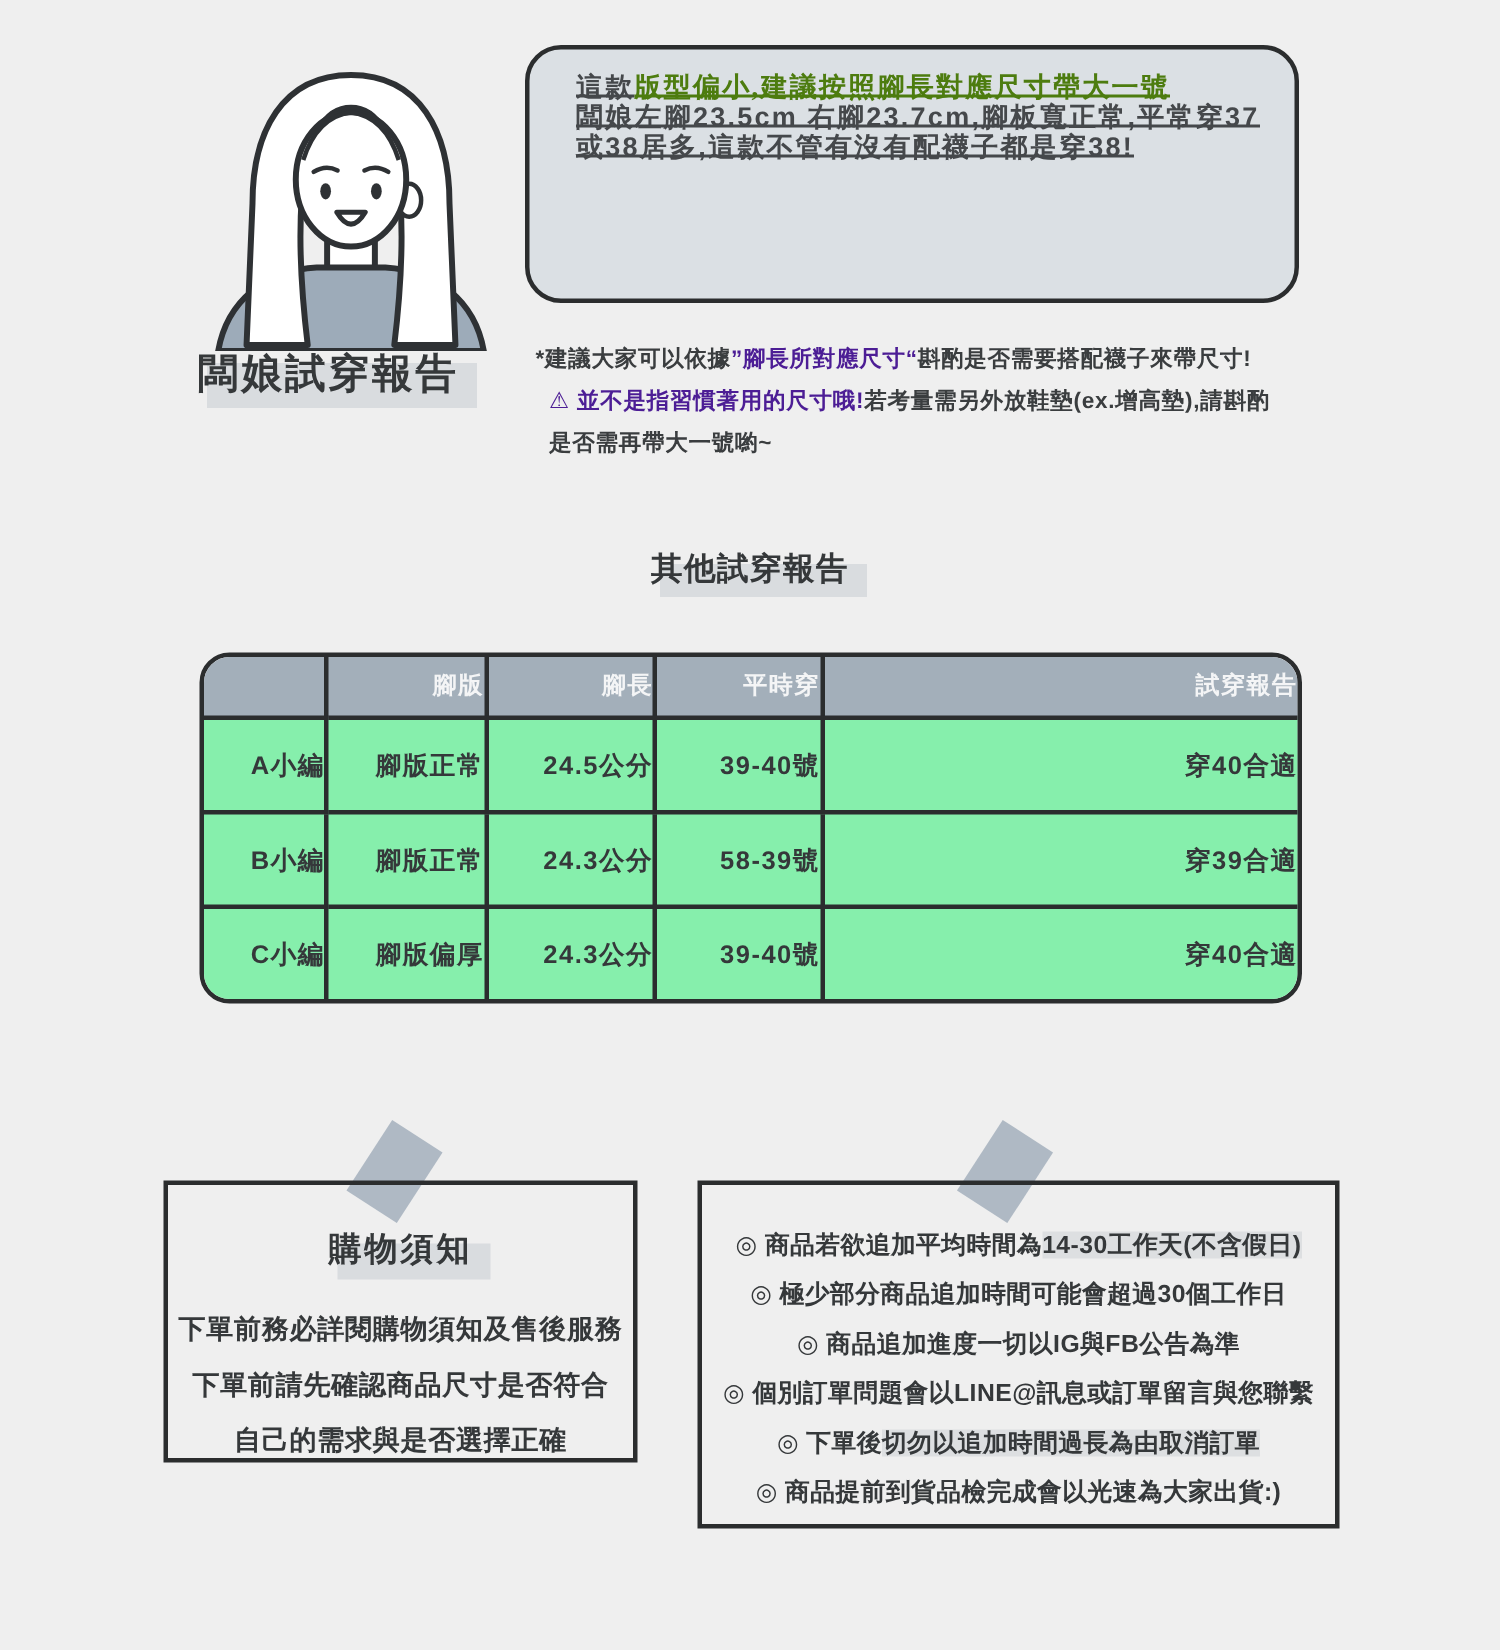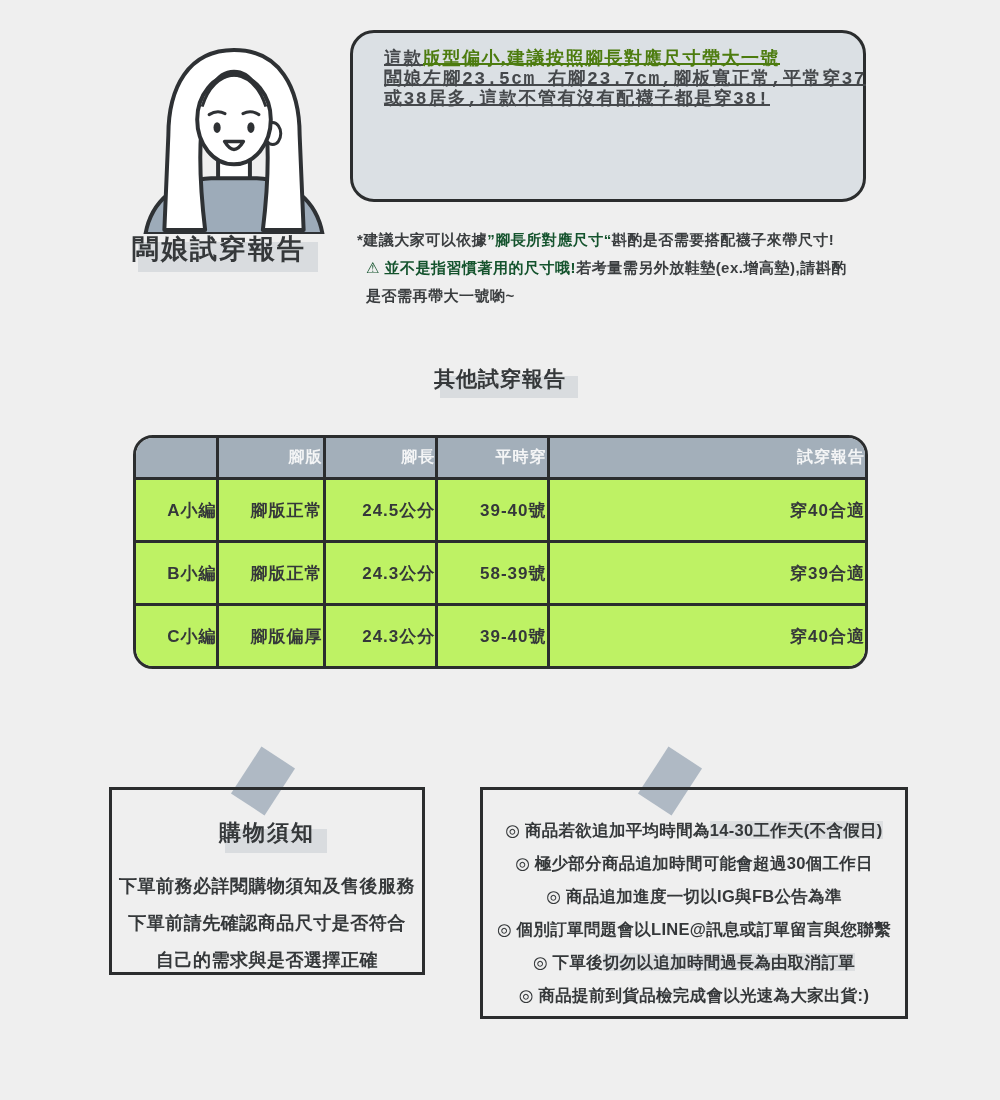--- a/index.html
+++ b/index.html
@@ -20,49 +20,49 @@
   
   .bubble {
     position:absolute; left:350px; top:30px; width:516px; height:172px;
     background:#dbe0e4; border:3px solid #2b2d2e; border-radius:24px;
     padding:25px 31px 0 31px;
   }
   .bubble .bline { display:inline-block; white-space:nowrap; font-size:18px;
     letter-spacing:1.5px; padding-bottom:5px; margin-bottom:13px; }
   .bubble .row { line-height:0; }
   .bubble span { display:inline-block; border-bottom:2px solid currentColor; padding-bottom:5px; }
-  .bubble .dark { color:#45484b;font-family:Liberation Mono, monospace; }
+  .bubble .dark { color:#45484b; }
   .bubble .light { color:#4d7c0f;font-family:Liberation Serif, serif; }
   
   .note { position:absolute; left:357px; top:226px; width:545px; font-size:15px;
     line-height:28px; letter-spacing:0.5px; color:#3a3d3f; }
   .note .indent { padding-left:9px; }
-  .note .light { color:#14532d; }
+  .note .light { color:#4c1d95; }
   
   .others-heading { position:absolute; left:0; top:365px; width:1000px; text-align:center; font-size:21px; letter-spacing:1px; }
   
   .tablewrap {
     position:absolute; left:133px; top:435px; width:735px;
     border:3px solid #2b2d2e; border-radius:20px; overflow:hidden; background:#f1f1f1;
   }
   table.fit { border-collapse:collapse; table-layout:fixed; width:calc(100% + 6px); margin:-3px; }
   table.fit th, table.fit td { border:3px solid #2b2d2e; text-align:right; vertical-align:middle; }
   table.fit th { height:42px; background:#a3afba; color:#f4f5f6; font-size:16px; letter-spacing:1px; font-weight:bold; }
-  table.fit td { height:63px; font-size:17px; letter-spacing:1px; background:#bef264; }
+  table.fit td { height:63px; font-size:17px; letter-spacing:1px; background:#86efac; }
   col.c0 { width:11.4%; } col.c1 { width:14.5%; } col.c2 { width:15.4%; } col.c3 { width:15.2%; } col.c4 { width:43.5%; }
   
   .notice-box {
     position:absolute; left:109px; top:787px; width:316px; height:188px;
     border:3px solid #2b2d2e; text-align:center; padding-top:28px;
   }
   .notice-box .ntitle { font-size:22px; letter-spacing:2px; display:inline-block; margin-bottom:20px; }
   .notice-box .nline { font-size:18px; line-height:37px; letter-spacing:0.5px; white-space:nowrap; }
   .rules-box {
     position:absolute; left:465px; top:787px; width:428px; height:232px;
-    border:3px solid #2b2d2e; text-align:center; padding-top:24px;margin-left:15px;
+    border:3px solid #2b2d2e; text-align:center; padding-top:24px;
   }
   .rules-box .rline { font-size:16.5px; line-height:33px; letter-spacing:0.3px; white-space:nowrap; }
   .rules-box .hl { background:#dddfe1; }
   
   .tape { position:absolute; width:40px; height:56px; background:rgba(163,175,188,0.85); transform:rotate(33deg); }
   .tape.left  { left:243px; top:753px; }
   .tape.right { left:650px; top:753px; }
 </style>
 </head>
 <body>

